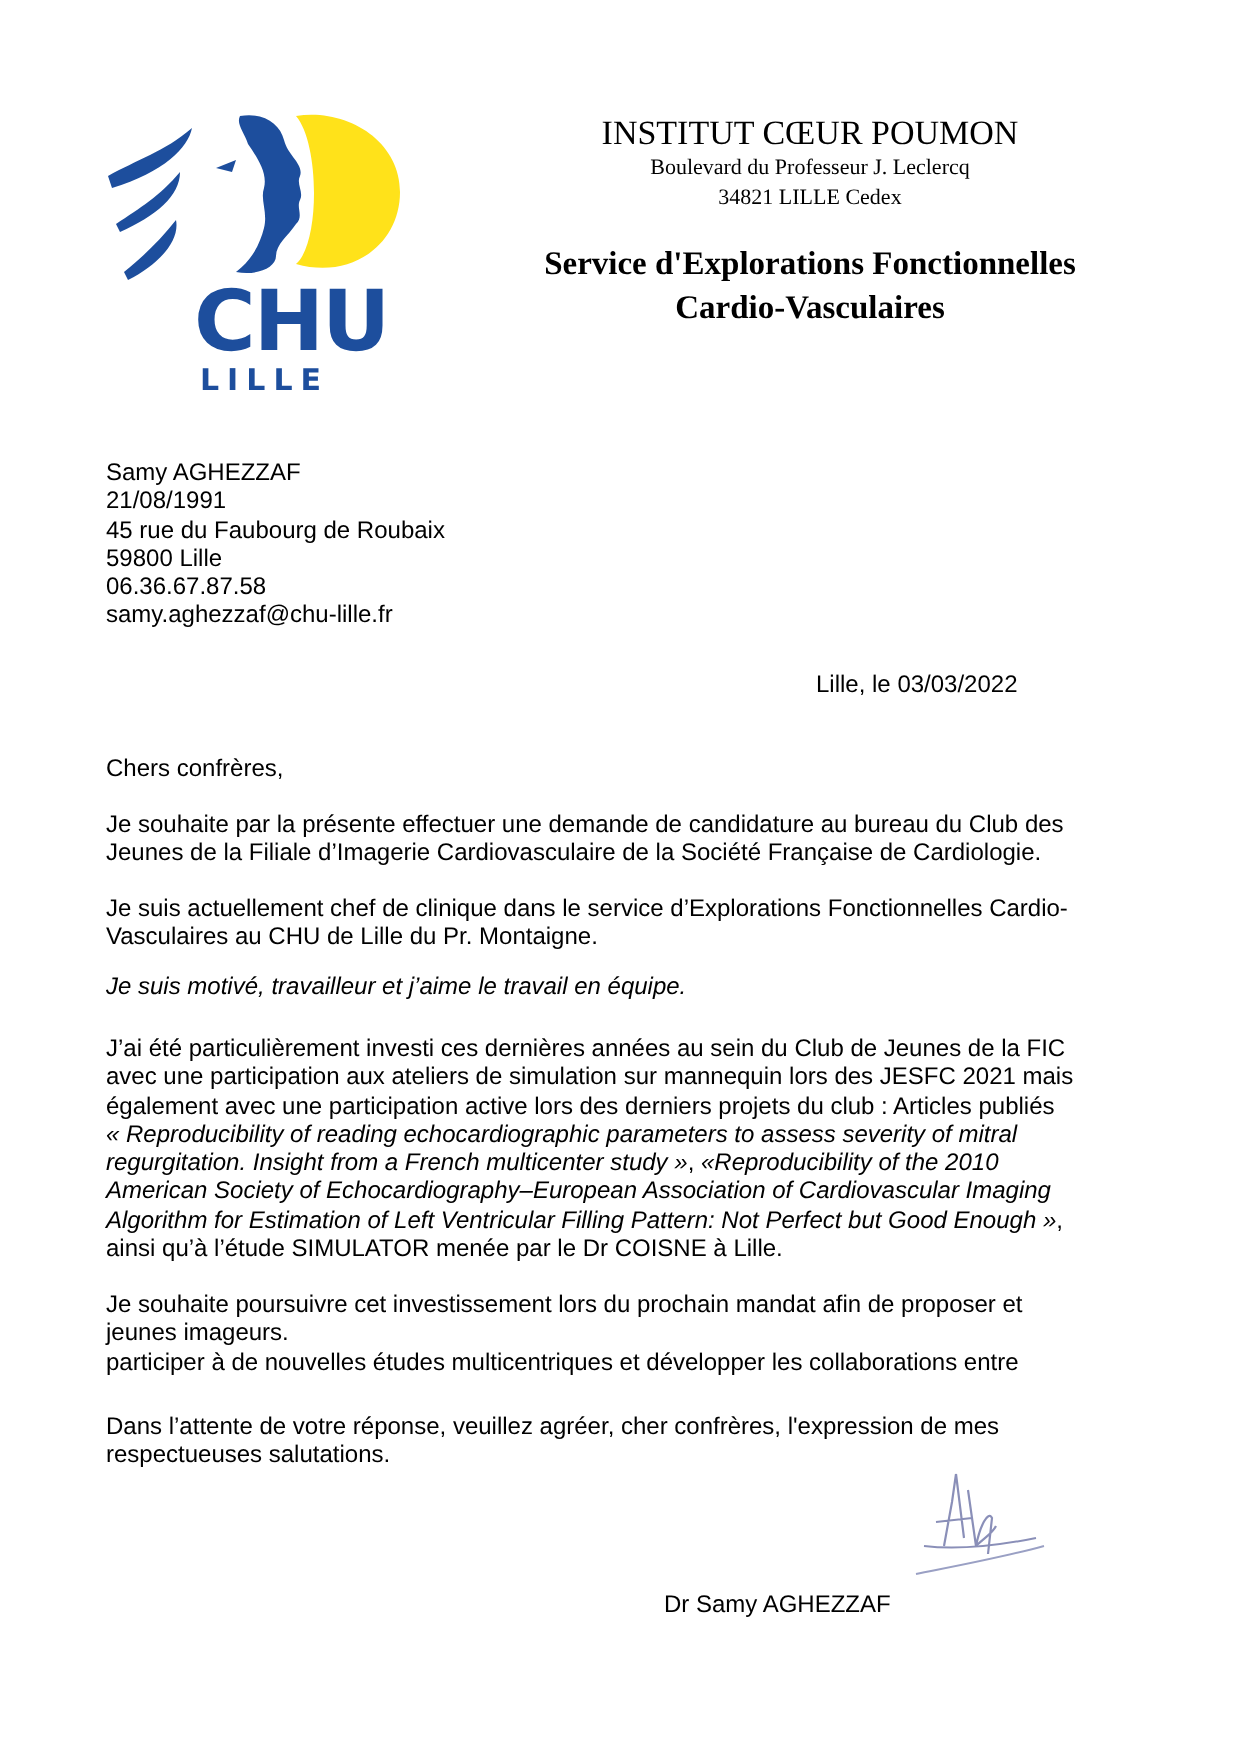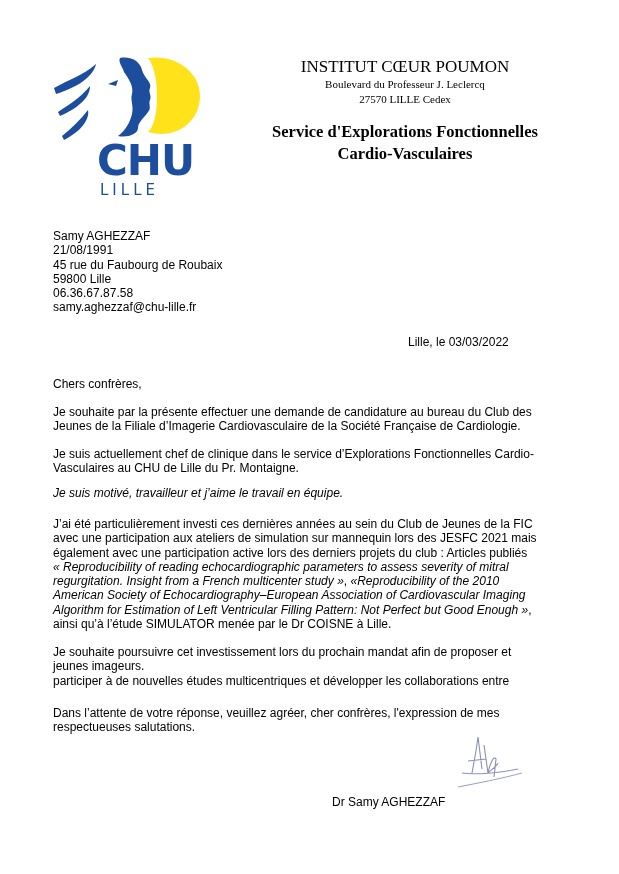--- a/index.html
+++ b/index.html
@@ -3,21 +3,21 @@
   <meta charset="utf-8">
   <style>
     html, body { margin: 0; padding: 0; background: #ffffff; }
     body { width: 619px; height: 874px; position: relative; overflow: hidden; color: #000; }
     .page { position: absolute; left: 0; top: 0; width: 619px; height: 874px; background: #fff; }
 
     
     .logo { position: absolute; left: 48px; top: 52px; width: 160px; height: 152px; }
     .logo svg { display: block; }
     .logo-chu { position: absolute; left: 49px; top: 88px; font-family: "DejaVu Sans", sans-serif; font-weight: bold; font-size: 42px; color: #1d4e9d; letter-spacing: -1px; line-height: 1; }
-    .logo-lille { position: absolute; left: 52px; top: 131px; font-family: "DejaVu Sans", sans-serif; font-weight: normal; font-size: 15px; color: #1d4e9d; letter-spacing: 4px; line-height: 1; }
+    .logo-lille { position: absolute; left: 52px; top: 131px; font-family: "DejaVu Sans", sans-serif; font-weight: bold; font-size: 15px; color: #1d4e9d; letter-spacing: 4px; line-height: 1; }
 
     
     .letterhead { position: absolute; left: 240px; top: 57px; width: 330px; text-align: center; font-family: "Liberation Serif", serif; }
     .lh-title { font-size: 17px; font-weight: normal; line-height: 20px; }
     .lh-line { font-size: 11px; line-height: 15px; }
     .lh-service { position: absolute; left: 225px; top: 121px; width: 360px; text-align: center; font-family: "Liberation Serif", serif; font-weight: bold; font-size: 16.5px; line-height: 22px; }
 
     
     .sans { font-family: "Liberation Sans", sans-serif; font-size: 12px; line-height: 14.3px; }
     .sender { position: absolute; left: 53px; top: 229px; }
@@ -48,21 +48,21 @@
       <path d="M10 60 C22 52 32 46 42 34 C42 46 30 56 12 64 Z" fill="#1d4e9d"></path>
       <path d="M14 84 C24 76 32 68 40 58 C42 68 32 80 16 88 Z" fill="#1d4e9d"></path>
     </svg>
     <div class="logo-chu">CHU</div>
     <div class="logo-lille">LILLE</div>
   </div>
 
   <div class="letterhead">
     <div class="lh-title">INSTITUT CŒUR POUMON</div>
     <div class="lh-line">Boulevard du Professeur J. Leclercq</div>
-    <div class="lh-line">27570 LILLE Cedex</div>
+    <div class="lh-line">34821 LILLE Cedex</div>
   </div>
   <div class="lh-service">
     <div>Service d'Explorations Fonctionnelles</div>
     <div>Cardio-Vasculaires</div>
   </div>
 
   <div class="sender sans">
     <div>Samy AGHEZZAF</div>
     <div>21/08/1991</div>
     <div>45 rue du Faubourg de Roubaix</div>

